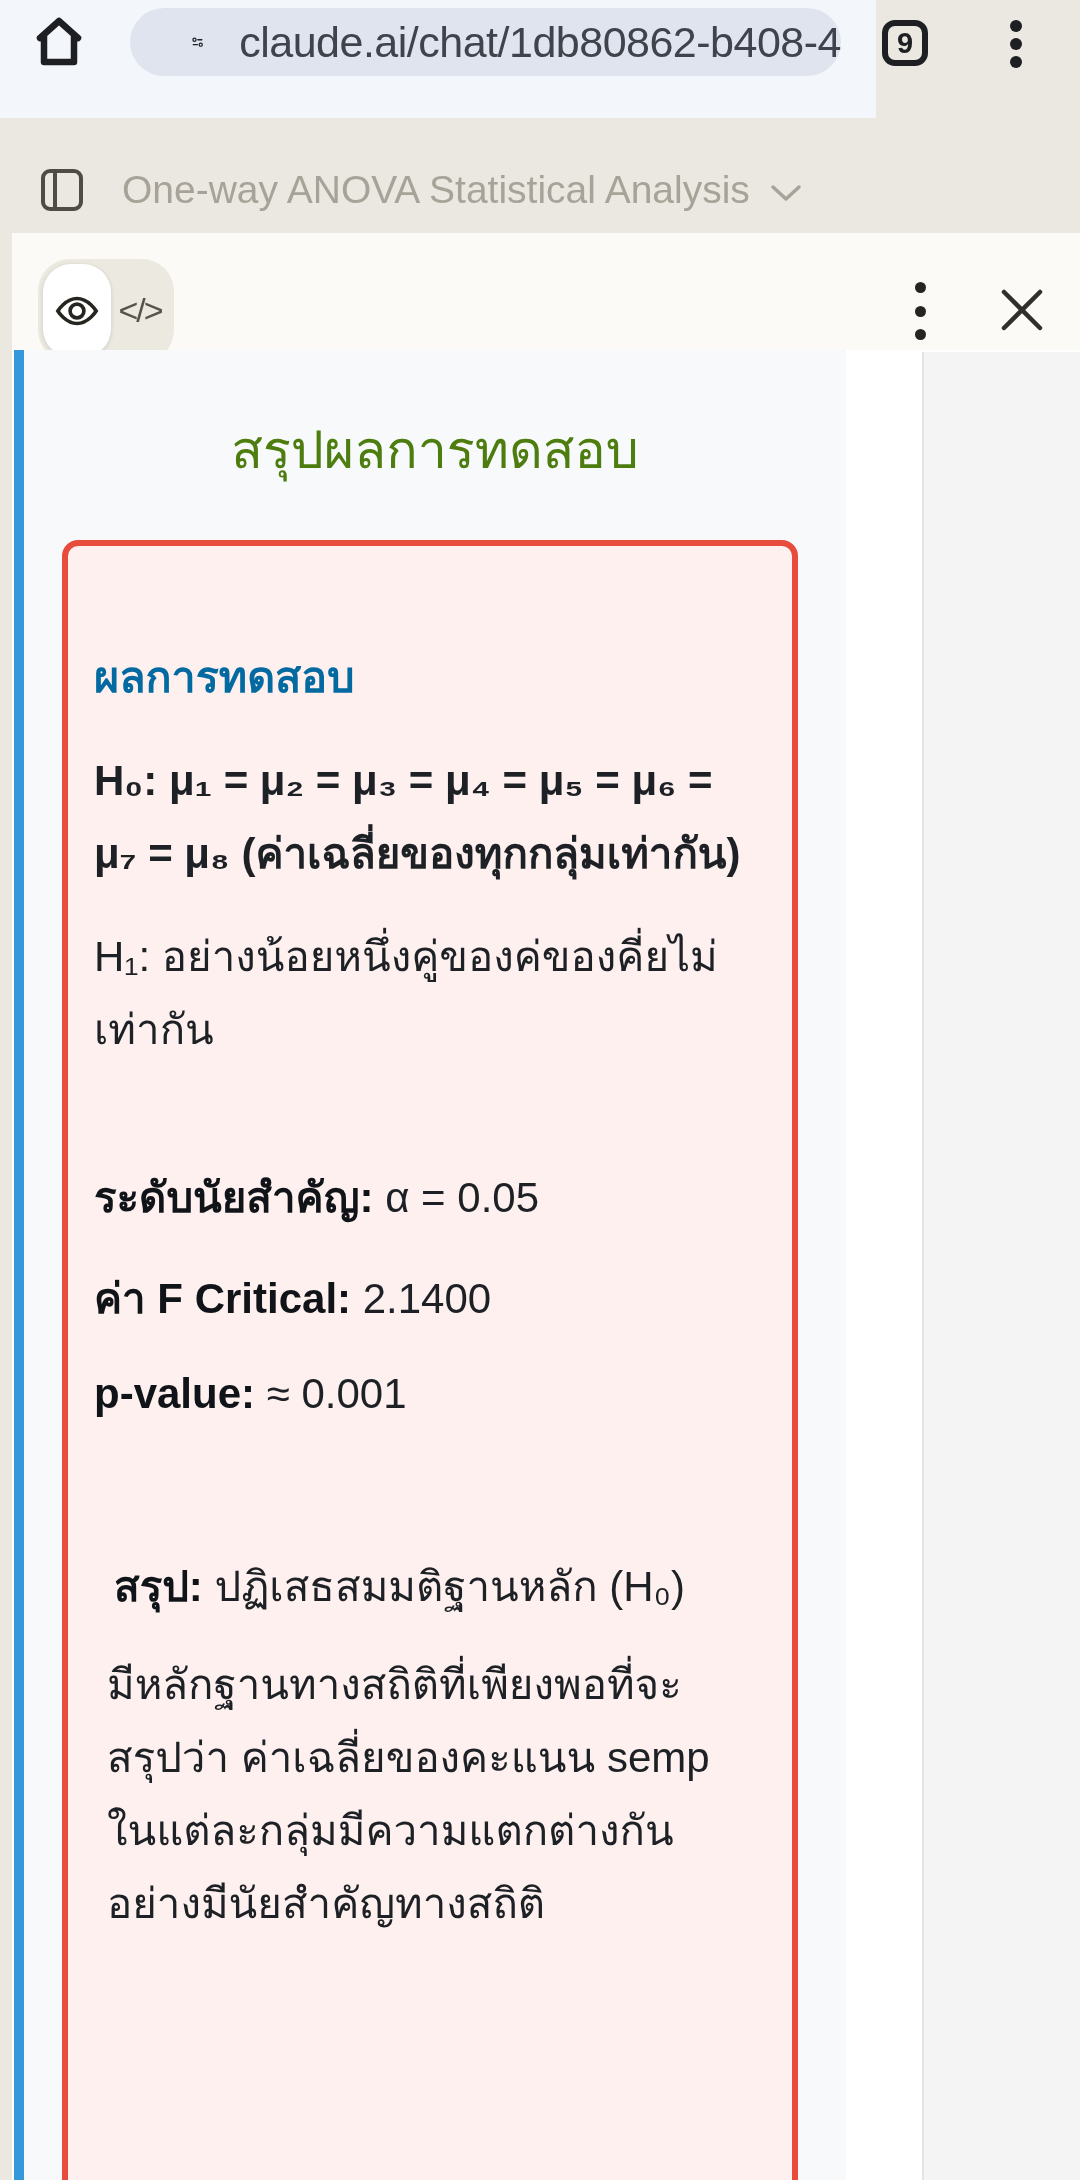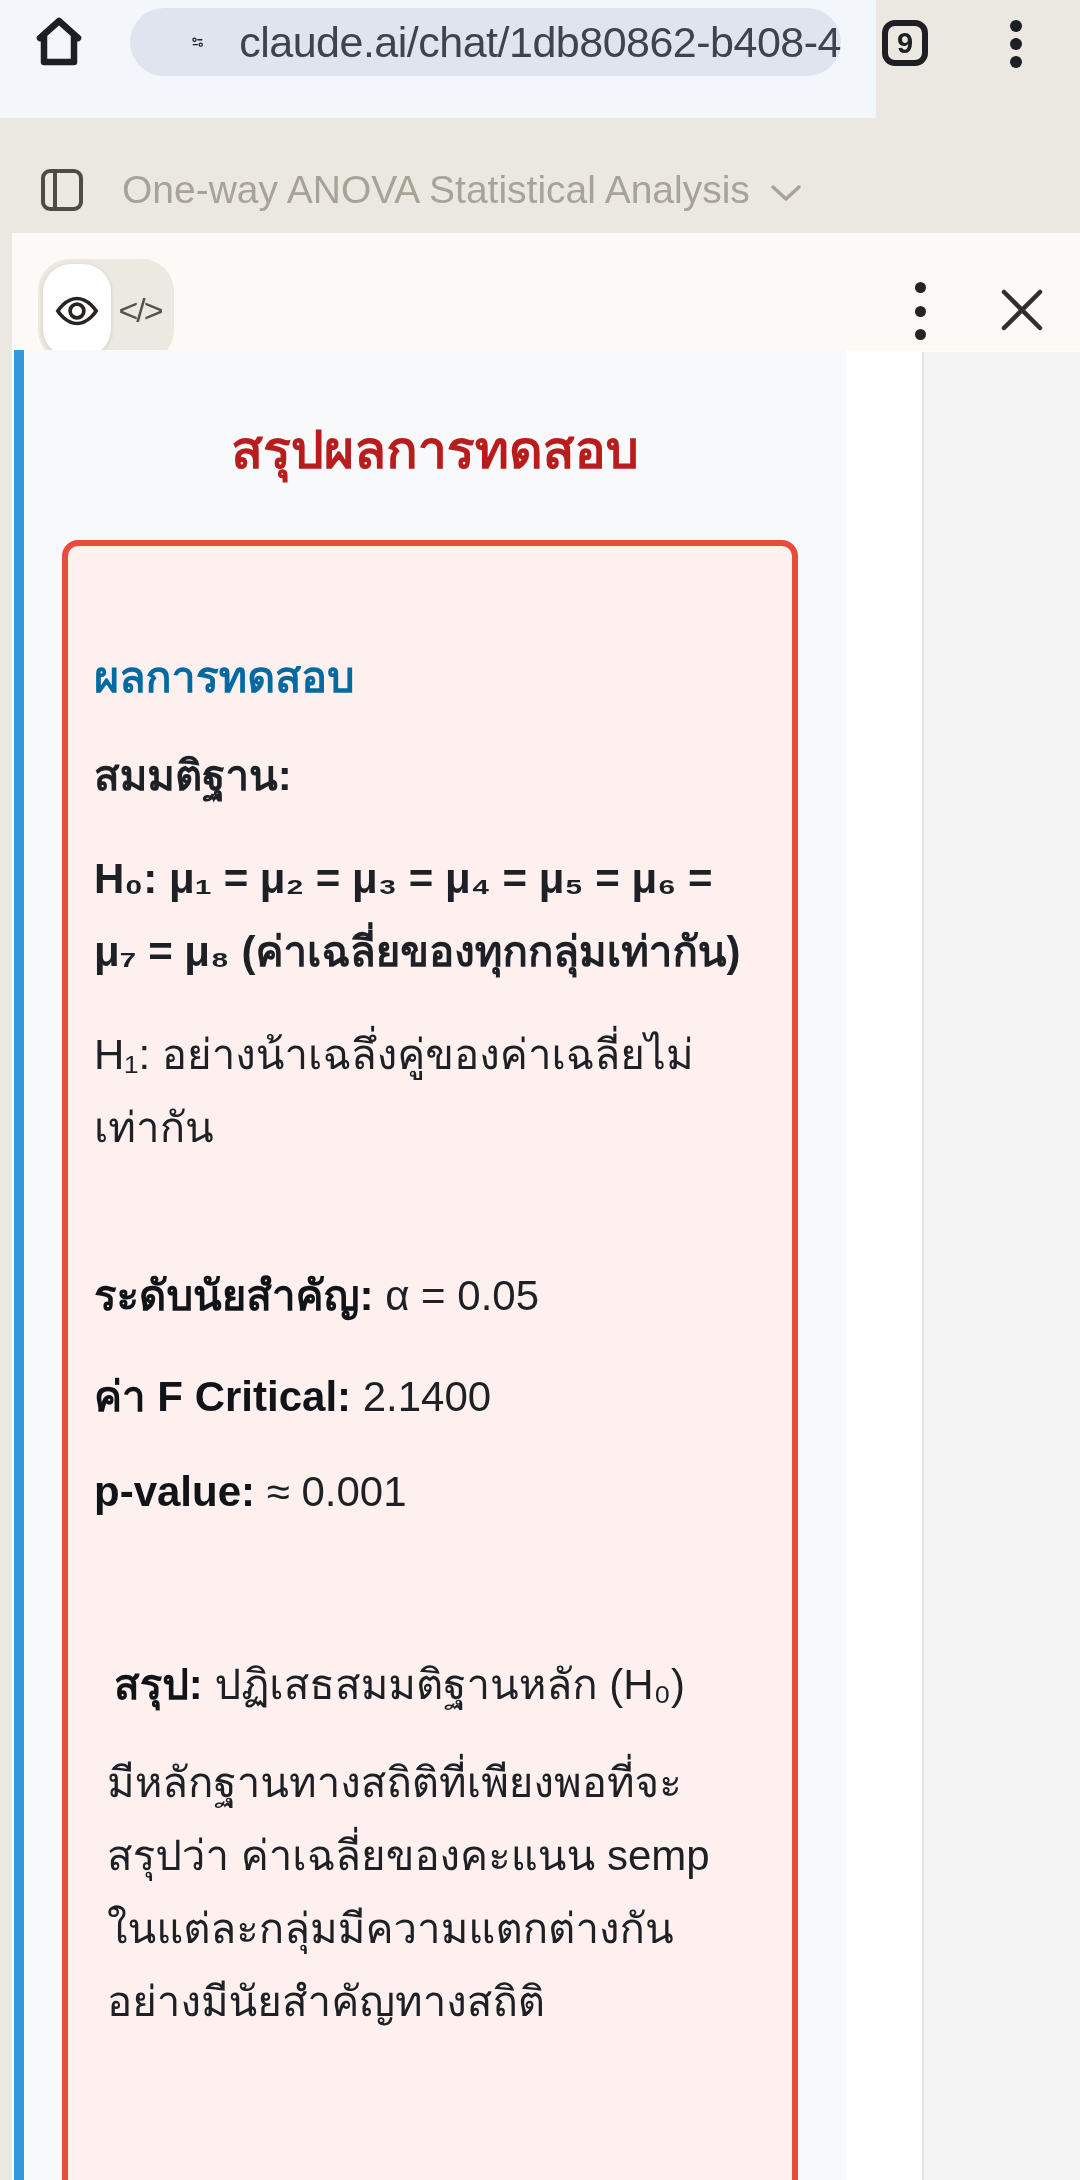--- a/index.html
+++ b/index.html
@@ -32,21 +32,21 @@
   .seg.active { width:68px; background:#ffffff; box-shadow:0 1px 4px rgba(0,0,0,0.14); }
   .seg.code { width:58px; }
   .code-glyph { font-size:34px; color:#56534b; font-weight:400; letter-spacing:-2px; }
   .kebab.artifact { left:903px; top:49px; height:58px; justify-content:space-between; }
   .kebab.artifact .dot { width:11px; height:11px; background:#262420; }
   .close-btn { position:absolute; left:986px; top:53px; width:48px; height:48px; }
 
   
   .preview { position:absolute; top:117px; left:0; right:0; bottom:0; background:#ffffff; overflow:hidden; }
   .page-container { position:absolute; left:2px; top:0; width:832px; height:2100px; background:#f8f9fa; border-left:10px solid #3498db; }
-  .page-title { padding-top:58px; text-align:center; font-size:52px; font-weight:700; color:#b91c1c; }
+  .page-title { padding-top:58px; text-align:center; font-size:52px; font-weight:400; color:#4d7c0f; }
   .alert-box { margin:49px 0 0 38px; width:736px; height:1760px; background:#fdf0ee; border:6px solid #e74c3c; border-radius:16px; padding:95px 36px 0 26px; overflow:hidden; }
   .alert-box h3 { font-size:43px; font-weight:700; color:#0369a1; line-height:73px; }
   .alert-box p { font-size:42px; color:#1d2125; line-height:73px; }
   .alert-box p strong { color:#101418; }
   .p-hyp-label { margin-top:25px; font-weight:700; color:#14181c; }
   .p-h0 { margin-top:30px;font-weight:bold; }
   .p-h1 { margin-top:30px; }
   .p-alpha { margin-top:95px; }
   .p-f { margin-top:28px; }
   .p-fcrit { margin-top:28px; }
@@ -122,25 +122,24 @@
       </svg>
     </div>
 
     <div class="preview">
       <div class="page-container">
         <h1 class="page-title">สรุปผลการทดสอบ</h1>
 
         <div class="alert-box">
           <h3>ผลการทดสอบ</h3>
 
-          <p class="p-hyp-label">สมมติฐาน:</p>
 
           <p class="p-h0">H₀: μ₁ = μ₂ = μ₃ = μ₄ = μ₅ = μ₆ = μ₇ = μ₈ (ค่าเฉลี่ยของทุกกลุ่มเท่ากัน)</p>
 
-          <p class="p-h1">H₁: อย่างน้าเฉลึ่งคู่ของค่าเฉลี่ยไม่เท่ากัน</p>
+          <p class="p-h1">H₁: อย่างน้อยหนึ่งคู่ของค่ของคี่ยไม่เท่ากัน</p>
 
           <p class="p-alpha">
             <strong>ระดับนัยสำคัญ:</strong>
             <span>α = 0.05</span>
           </p>
 
 
           <p class="p-fcrit">
             <strong>ค่า F Critical:</strong>
             <span>2.1400</span>

